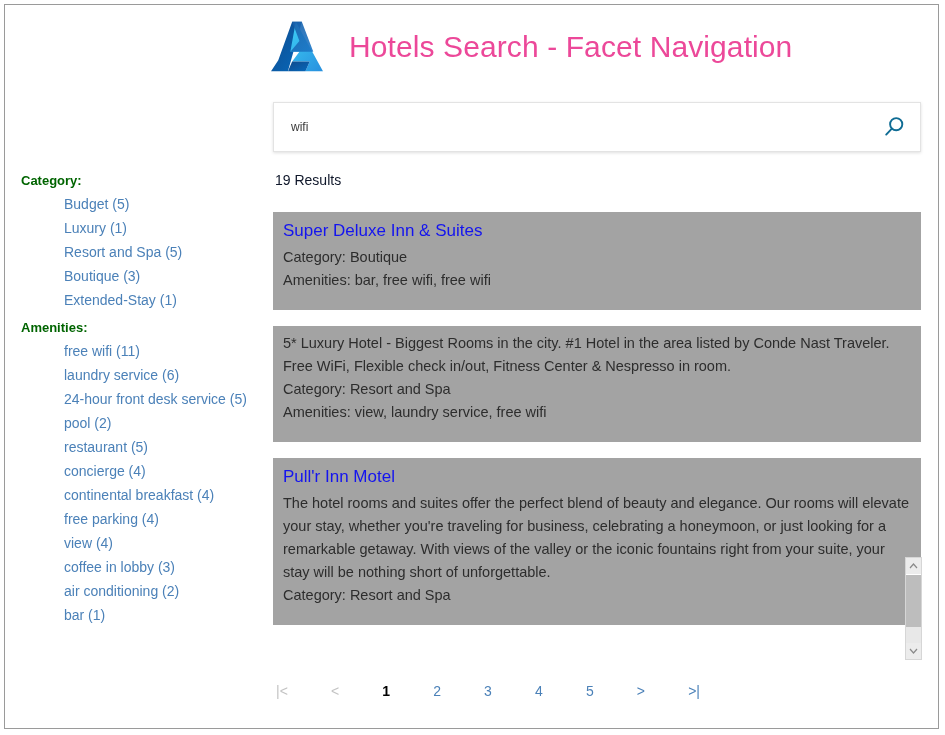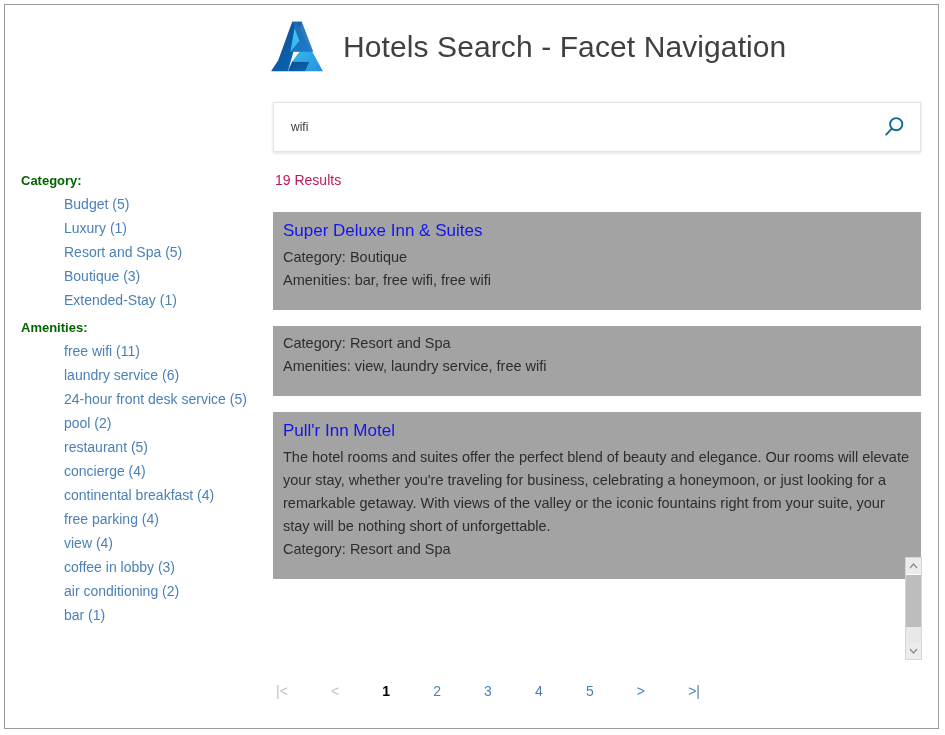--- a/index.html
+++ b/index.html
@@ -36,24 +36,24 @@
     display: flex;
     align-items: center;
   }
   #azure-logo {
     width: 60px;
     height: 58px;
     flex: 0 0 auto;
     display: block;
   }
   #app-title {
-    margin-left: 16px;
+    margin-left: 22px;
     font-size: 30px;
     font-weight: 300;
-    color: #404040;
+    color: #ec4899;
     letter-spacing: 0.1px;
     white-space: nowrap;
   }
 
   
   #search-box {
     position: absolute;
     left: 268px;
     top: 97px;
     width: 648px;
@@ -87,21 +87,21 @@
     align-items: center;
     justify-content: center;
     padding: 0;
   }
 
   #results-count {
     position: absolute;
     left: 270px;
     top: 167px;
     font-size: 14px;
-    color: #be185d;
+    color: #0f172a;
   }
 
   
   #facets {
     position: absolute;
     left: 16px;
     top: 168px;
     width: 240px;
   }
   .facet-group { margin-bottom: 10px; }
@@ -308,20 +308,21 @@
 
   <div id="results-viewport">
 
     <div class="result-card">
       <a class="result-title">Super Deluxe Inn &amp; Suites</a>
       <p class="result-meta">Category: Boutique</p>
       <p class="result-meta">Amenities: bar, free wifi, free wifi</p>
     </div>
 
     <div class="result-card">
+      <p class="result-desc">5* Luxury Hotel - Biggest Rooms in the city.  #1 Hotel in the area listed by Conde Nast Traveler. Free WiFi, Flexible check in/out, Fitness Center &amp; Nespresso in room.</p>
       <p class="result-meta">Category: Resort and Spa</p>
       <p class="result-meta">Amenities: view, laundry service, free wifi</p>
     </div>
 
     <div class="result-card">
       <a class="result-title">Pull'r Inn Motel</a>
       <p class="result-desc">The hotel rooms and suites offer the perfect blend of beauty and elegance. Our rooms will elevate your stay, whether you're traveling for business, celebrating a honeymoon, or just looking for a remarkable getaway. With views of the valley or the iconic fountains right from your suite, your stay will be nothing short of unforgettable.</p>
       <p class="result-meta">Category: Resort and Spa</p>
 
     </div>

